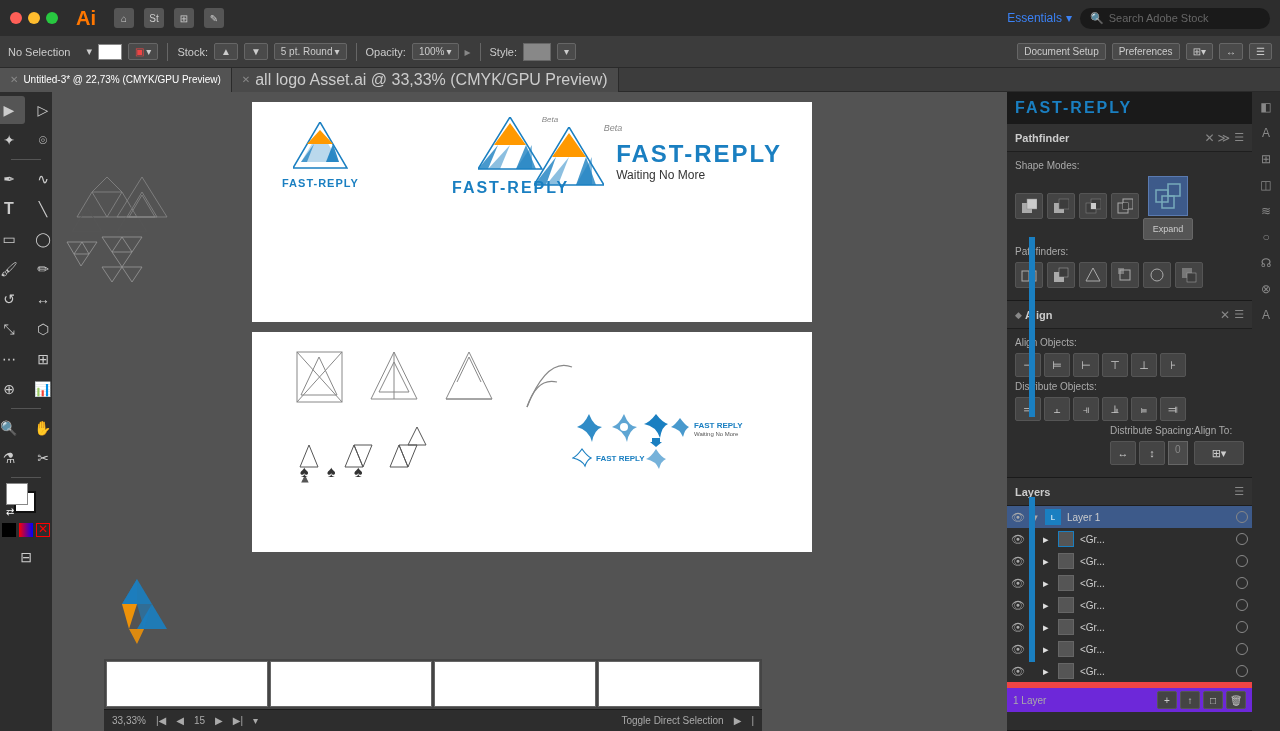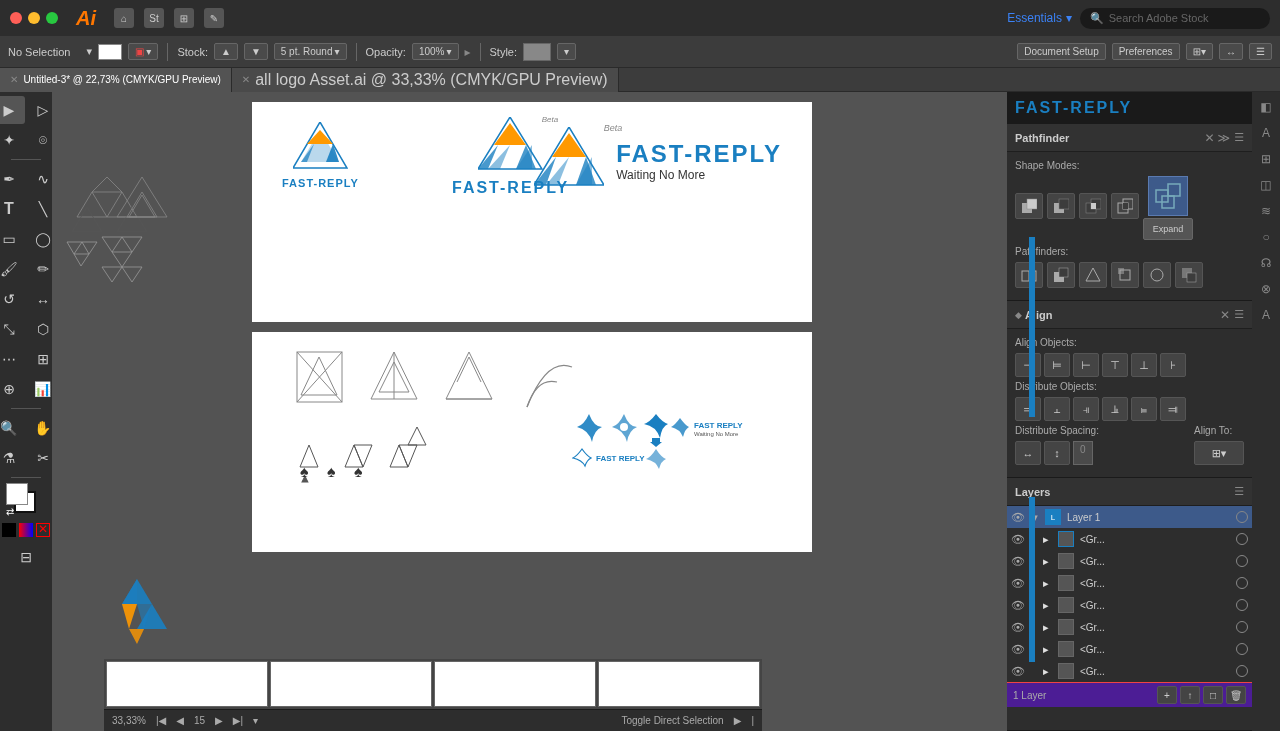--- a/index.html
+++ b/index.html
@@ -12,21 +12,21 @@
       display: flex;
       align-items: center;
       padding: 0 10px;
       gap: 8px;
     }
     .traffic-lights { display: flex; gap: 6px; align-items: center; }
     .traffic-light { width: 12px; height: 12px; border-radius: 50%; }
     .tl-close { background: #ff5f57; }
     .tl-min { background: #febc2e; }
     .tl-max { background: #28c840; }
-    .ai-logo { color: #ff7700; font-size: 20px; font-weight: bold; margin-left: 10px; font-style: italic; }
+    .ai-logo { color: #ff7700; font-size: 20px; font-weight: bold; margin-left: 10px; }
     .title-icons { display: flex; gap: 10px; align-items: center; margin-left: 10px; }
     .title-icon { width: 20px; height: 20px; background: #555; border-radius: 3px; display: flex; align-items: center; justify-content: center; font-size: 10px; color: #ccc; }
     .title-spacer { flex: 1; }
     .essentials-btn { display: flex; align-items: center; gap: 4px; color: #3b82f6; font-size: 12px; }
     .search-bar { background: #1a1a1a; border: none; border-radius: 12px; padding: 4px 10px; color: #888; font-size: 11px; width: 190px; display: flex; align-items: center; gap: 5px; }
 
     
     #toolbar {
       height: 32px;
       background: #3c3c3c;
@@ -672,21 +672,21 @@
         </div>
         <div class="panel-section-label">Distribute Objects:</div>
         <div class="align-row">
           <div class="align-btn">⫤</div>
           <div class="align-btn">⫠</div>
           <div class="align-btn">⫣</div>
           <div class="align-btn">⫡</div>
           <div class="align-btn">⫢</div>
           <div class="align-btn">⫥</div>
         </div>
-        <div style="display:flex;justify-content:space-between;margin-top:4px;">
+        <div style="display:flex;justify-content:flex-end;margin-top:4px;">
           <div>
             <div class="panel-section-label">Distribute Spacing:</div>
             <div class="align-row">
               <div class="align-btn">↔</div>
               <div class="align-btn">↕</div>
               <div style="background:#4a4a4a;border:1px solid #666;padding:2px 6px;font-size:10px;color:#888;">0</div>
             </div>
           </div>
           <div>
             <div class="panel-section-label">Align To:</div>
@@ -764,21 +764,21 @@
         <div class="layer-row">
           <div class="layer-eye">👁</div>
           <div class="layer-indent"></div>
           <div class="layer-indent">▸</div>
           <div style="width:16px;height:16px;background:#555;border:1px solid #666;margin-right:3px;"></div>
           <span class="layer-name">&lt;Gr...</span>
           <div class="layer-circle"></div>
         </div>
       </div>
 
-      <div style="display:flex;align-items:center;padding:3px 6px;border-top:1px solid #ef4444;background:#4c1d95;">
+      <div style="display:flex;align-items:center;padding:3px 6px;border-top:6px solid #ef4444;background:#6d28d9;">
         <span style="font-size:10px;color:#aaa;flex:1;">1 Layer</span>
         <div style="display:flex;gap:3px;">
           <div class="align-btn" style="width:20px;height:18px;font-size:10px;">+</div>
           <div class="align-btn" style="width:20px;height:18px;font-size:10px;">↑</div>
           <div class="align-btn" style="width:20px;height:18px;font-size:10px;">□</div>
           <div class="align-btn" style="width:20px;height:18px;font-size:10px;">🗑</div>
         </div>
       </div>
     </div>
   </div>

